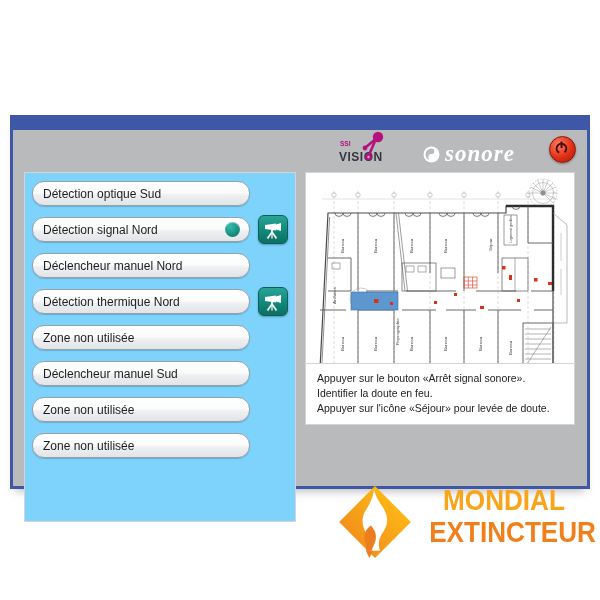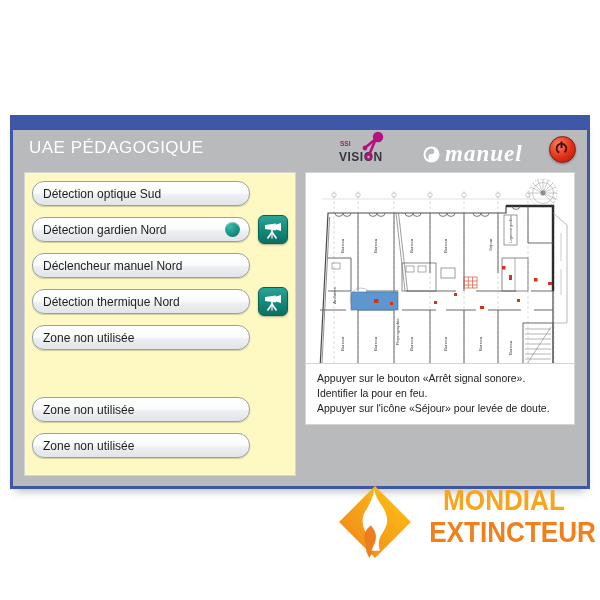--- a/index.html
+++ b/index.html
@@ -25,22 +25,22 @@
     font-family:"Liberation Serif", serif;font-style:italic;font-weight:bold;
     font-size:23px;color:#ffffff;margin-left:5px;letter-spacing:1px;
   }
   .power-btn{
     position:absolute;left:536px;top:6px;width:25px;height:25px;border-radius:50%;
     background:radial-gradient(circle at 35% 30%, #ff7d5e, #e03016 55%, #b01b09 95%);
     border:1px solid #8c1306;box-shadow:0 1px 2px rgba(0,0,0,.35);cursor:pointer;
   }
   
   .zone-panel{
-    position:absolute;left:11px;top:42px;width:272px;height:304px;
-    background:#fef9c3;border:1px solid #d4d4d4;box-sizing:border-box;
+    position:absolute;left:11px;top:42px;width:272px;height:350px;
+    background:#7dd3fc;border:1px solid #d4d4d4;box-sizing:border-box;
   }
   .zone-btn{
     position:absolute;left:7px;width:218px;height:25px;box-sizing:border-box;
     border:1px solid #98a1a9;border-radius:12px;
     background:linear-gradient(180deg,#ffffff 0%,#fbfcfc 45%,#edeff1 58%,#e2e5e8 100%);
     box-shadow:inset 0 1px 1px #ffffff, 0 1px 1px rgba(0,0,0,.18);
     display:flex;align-items:center;padding:0 10px;font-size:12px;color:#1d1d1d;
     cursor:pointer;
   }
   .status-dot{
@@ -70,21 +70,20 @@
   .brand-text{position:absolute;left:84px;top:10px;width:172px;text-align:center;
     font-weight:bold;transform:scaleX(.87);transform-origin:center;}
   .brand-line1{font-size:30px;line-height:32px;color:#f9a51c;letter-spacing:0;}
   .brand-line2{font-size:30px;line-height:32px;color:#f0801b;}
 </style>
 </head>
 <body>
 
 <div class="app-window">
 
-  <div class="app-title">UAE PÉDAGOGIQUE</div>
 
   <div class="ssi-logo">
     <svg width="64" height="40" viewBox="0 0 64 40">
       <text x="5" y="16" font-size="6.5" font-weight="bold" fill="#b5107d">SSI</text>
       <text x="4" y="31" font-size="12" font-weight="bold" fill="#35353d" letter-spacing="0.5">VISION</text>
       <g stroke="#b5107d" stroke-width="2.6">
         <line x1="42" y1="8" x2="31" y2="17"></line>
         <line x1="40" y1="11" x2="34" y2="25"></line>
       </g>
       <circle cx="43" cy="7" r="5.2" fill="#b5107d"></circle>
@@ -93,46 +92,49 @@
       <circle cx="33.5" cy="27" r="1.2" fill="#b9babc"></circle>
     </svg>
   </div>
 
   <div class="cordia-logo">
     <svg width="17" height="17" viewBox="0 0 17 17">
       <circle cx="8.5" cy="8.5" r="8" fill="#ffffff"></circle>
       <path d="M8.5 2.5 a6 6 0 0 0 0 12 a3.2 3.2 0 0 1 0 -6.4 a2.6 2.6 0 0 0 0 -5.6 z" fill="#b9babc"></path>
       <circle cx="8.5" cy="5.5" r="1.4" fill="#b9babc"></circle>
     </svg>
-    <span class="cordia-text">manuel</span>
+    <span class="cordia-text">sonore</span>
   </div>
 
   <div class="power-btn">
     <svg width="23" height="23" viewBox="0 0 23 23">
       <circle cx="11.5" cy="11.5" r="4.8" fill="none" stroke="#4a0c04" stroke-width="2" stroke-dasharray="24 7" transform="rotate(118 11.5 11.5)"></circle>
       <line x1="11.5" y1="4.5" x2="11.5" y2="11" stroke="#4a0c04" stroke-width="2"></line>
     </svg>
   </div>
 
   <div class="zone-panel">
     <div class="zone-btn" style="top:8px">
         <span>Détection optique Sud</span>
       </div>
     <div class="zone-btn" style="top:44px">
-      <span>Détection gardien Nord</span>
+      <span>Détection signal Nord</span>
       <span class="status-dot"></span>
     </div>
     <div class="zone-btn" style="top:80px">
         <span>Déclencheur manuel Nord</span>
       </div>
     <div class="zone-btn" style="top:116px">
         <span>Détection thermique Nord</span>
       </div>
     <div class="zone-btn" style="top:152px">
         <span>Zone non utilisée</span>
+      </div>
+    <div class="zone-btn" style="top:188px">
+        <span>Déclencheur manuel Sud</span>
       </div>
     <div class="zone-btn" style="top:224px">
         <span>Zone non utilisée</span>
       </div>
     <div class="zone-btn" style="top:260px">
         <span>Zone non utilisée</span>
       </div>
 
     <div class="cam-btn" style="top:42px">
       <svg width="20" height="20" viewBox="0 0 20 20">
@@ -311,21 +313,21 @@
         <text x="186" y="78" transform="rotate(-90 186 78)">Séjour</text>
       </g>
       <g font-size="3.4" fill="#4a4a4a">
         <text x="206" y="70" transform="rotate(-90 206 70)">Logement gardien</text>
       </g>
     </svg>
   </div>
 
   <div class="info-panel">
     <div>Appuyer sur le bouton «Arrêt signal sonore».</div>
-    <div>Identifier la pour en feu.</div>
+    <div>Identifier la doute en feu.</div>
     <div>Appuyer sur l'icône «Séjour» pour levée de doute.</div>
   </div>
 
 </div>
 
 <div class="footer-brand">
   <svg class="brand-flame" width="82" height="88" viewBox="0 0 100 104">
     <defs>
       <linearGradient id="fg" x1="0" y1="0" x2="0" y2="1">
         <stop offset="0" stop-color="#fcb515"></stop>

